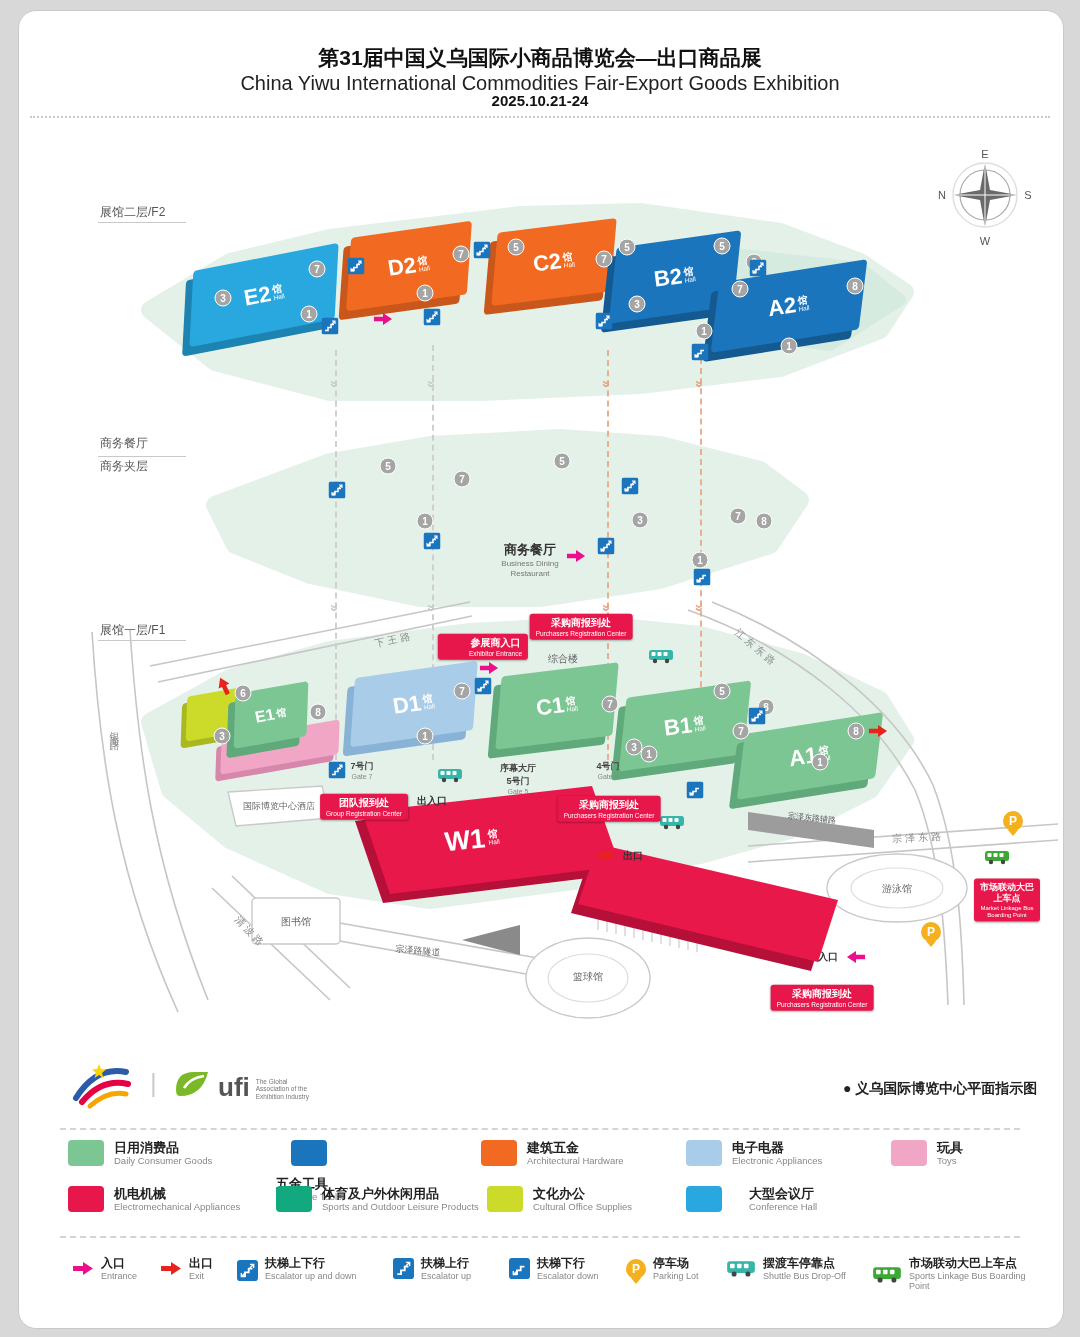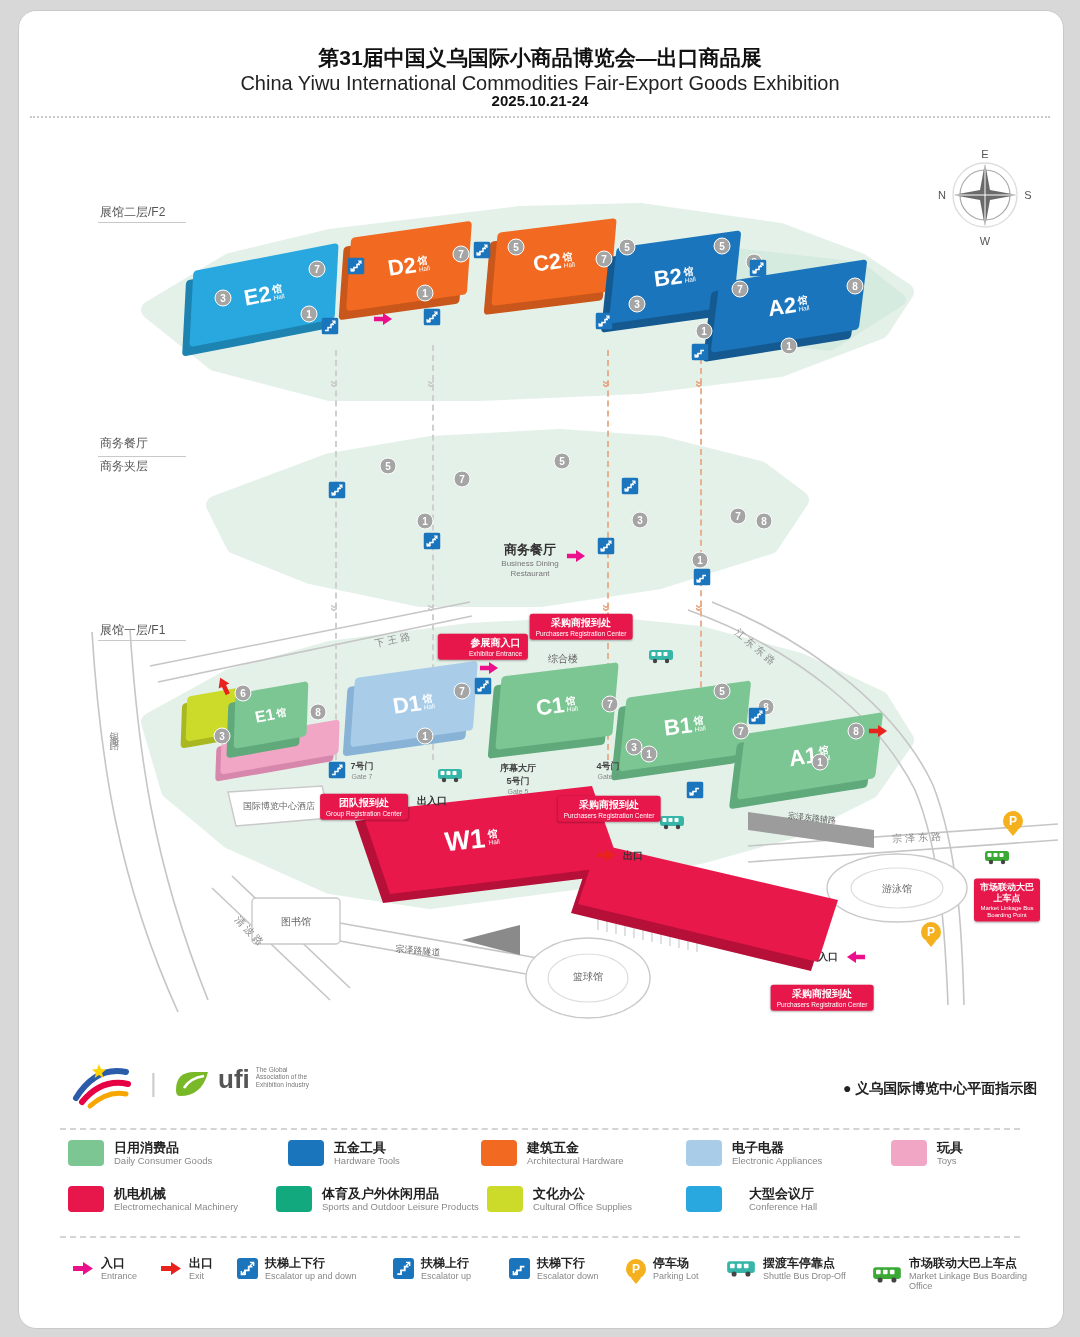--- a/index.html
+++ b/index.html
@@ -663,21 +663,21 @@
 
   <div class="abs logodiv" style="left:66px;top:1058px;">
     <svg width="70" height="52" viewBox="0 0 70 52">
       <path d="M10 40 Q30 8 60 14" stroke="#2a5caa" stroke-width="6" fill="none" stroke-linecap="round"></path>
       <path d="M16 44 Q36 20 62 26" stroke="#e60044" stroke-width="6" fill="none" stroke-linecap="round"></path>
       <path d="M24 48 Q42 32 60 36" stroke="#f7a600" stroke-width="5" fill="none" stroke-linecap="round"></path>
       <path d="M33 6 l2 5 5 .5 -4 3.5 1.5 5 -4.5-3 -4.5 3 1.5-5 -4-3.5 5-.5z" fill="#ffd400"></path>
     </svg>
   </div>
   <div class="abs" style="left:150px;top:1068px;font-size:26px;color:#cccccc;z-index:10;">|</div>
-  <div class="abs logodiv" style="left:172px;top:1066px;display:flex;align-items:flex-start;gap:6px;">
+  <div class="abs logodiv" style="left:172px;top:1066px;display:flex;align-items:flex-end;gap:6px;">
     <svg width="40" height="34" viewBox="0 0 40 34">
       <path d="M4 24 Q4 6 22 6 L36 6 Q30 30 8 30 Q4 30 4 24Z" fill="#79b928"></path>
       <path d="M12 22 Q18 12 32 10" stroke="#fff" stroke-width="2.5" fill="none"></path>
     </svg>
     <span class="ufiname">ufi</span>
     <span class="uficol">
       <span>The Global</span>
       <span>Association of the</span>
       <span>Exhibition Industry</span>
     </span>
@@ -687,21 +687,21 @@
   <div class="abs dash" style="left:60px;top:1128px;width:960px;"></div>
   <div class="abs dash" style="left:60px;top:1236px;width:960px;"></div>
 
   <div class="lg" style="left:68px;top:1140px;">
     <span class="sw" style="background: rgb(124, 198, 147);"></span>
     <span class="lgtx">
         <b>日用消费品</b>
         <i>Daily Consumer Goods</i>
       </span>
   </div>
-  <div class="lg" style="left:288px;top:1140px;">
+  <div class="lg" style="left:276px;top:1140px;flex-direction:column;">
     <span class="sw" style="background: rgb(27, 117, 188);"></span>
     <span class="lgtx">
         <b>五金工具</b>
         <i>Hardware Tools</i>
       </span>
   </div>
   <div class="lg" style="left:481px;top:1140px;">
     <span class="sw" style="background: rgb(242, 106, 33);"></span>
     <span class="lgtx">
         <b>建筑五金</b>
@@ -720,21 +720,21 @@
     <span class="lgtx">
         <b>玩具</b>
         <i>Toys</i>
       </span>
   </div>
 
   <div class="lg" style="left:68px;top:1186px;">
     <span class="sw" style="background: rgb(232, 23, 75);"></span>
     <span class="lgtx">
         <b>机电机械</b>
-        <i>Electromechanical Machinery</i>
+        <i>Electromechanical Appliances</i>
       </span>
   </div>
   <div class="lg" style="left:276px;top:1186px;">
     <span class="sw" style="background: rgb(18, 169, 126);"></span>
     <span class="lgtx">
         <b>体育及户外休闲用品</b>
         <i>Sports and Outdoor Leisure Products</i>
       </span>
   </div>
   <div class="lg" style="left:487px;top:1186px;">
@@ -767,21 +767,21 @@
     <span class="fi-ic">
         <svg width="22" height="14.96" viewBox="0 0 22 15">
           <path d="M1 5h10V1l10 6.5L11 14v-4H1z" fill="#e8231d"></path>
         </svg>
       </span>
     <span class="fi-tx">
         <b>出口</b>
         <i>Exit</i>
       </span>
   </div>
-  <div class="fi" style="left:237px;">
+  <div class="fi" style="left:237px;align-items:flex-end;">
     <span class="fi-ic">
         <svg width="21" height="21" viewBox="0 0 17 17">
           <rect width="17" height="17" rx="2.5" fill="#1b75bc"></rect>
           <path d="M3.5 13h3v-3h3V7h3" fill="none" stroke="#fff" stroke-width="1.5"></path>
           <path d="M10.5 6.5l3-3m0 3v-3h-3" stroke="#fff" stroke-width="1.1" fill="none"></path>
           <path d="M6.5 10.5l-3 3m0-3v3h3" stroke="#fff" stroke-width="1.1" fill="none"></path>
         </svg>
       </span>
     <span class="fi-tx">
         <b>扶梯上下行</b>
@@ -847,16 +847,16 @@
           <rect x="1" y="2" width="24" height="10" rx="2.5" fill="#3aaa35"></rect>
           <rect x="3.5" y="4" width="4" height="4" rx="0.8" fill="#fff"></rect>
           <rect x="9.5" y="4" width="4" height="4" rx="0.8" fill="#fff"></rect>
           <rect x="15.5" y="4" width="4" height="4" rx="0.8" fill="#fff"></rect>
           <circle cx="7" cy="13" r="2.2" fill="#444"></circle>
           <circle cx="19" cy="13" r="2.2" fill="#444"></circle>
         </svg>
       </span>
     <span class="fi-tx">
         <b>市场联动大巴上车点</b>
-        <i>Market Linkage Bus Boarding Office</i>
+        <i>Sports Linkage Bus Boarding Point</i>
       </span>
   </div>
 </div>
 
 </body></html>

